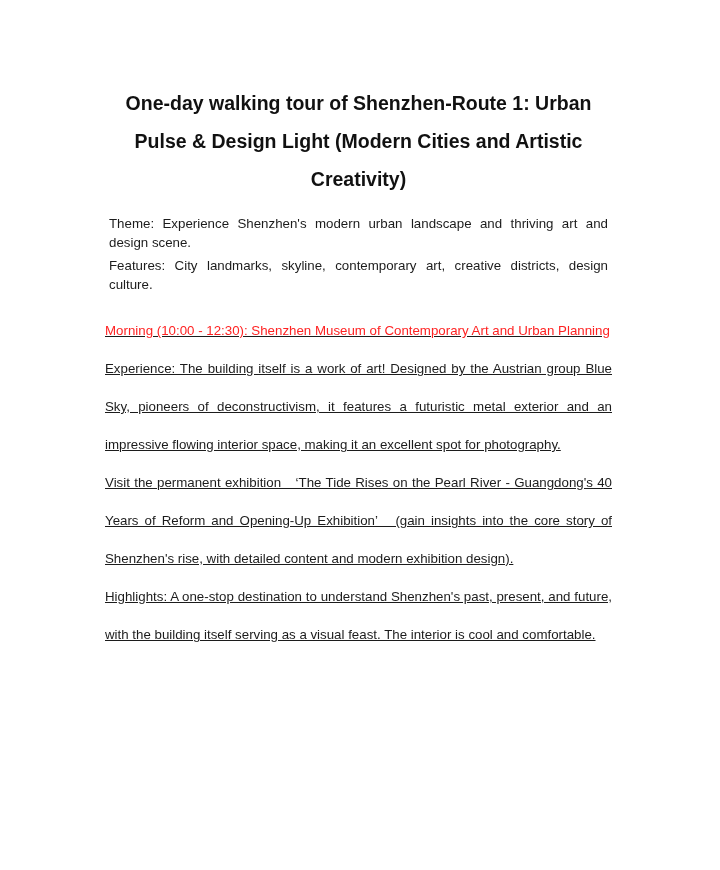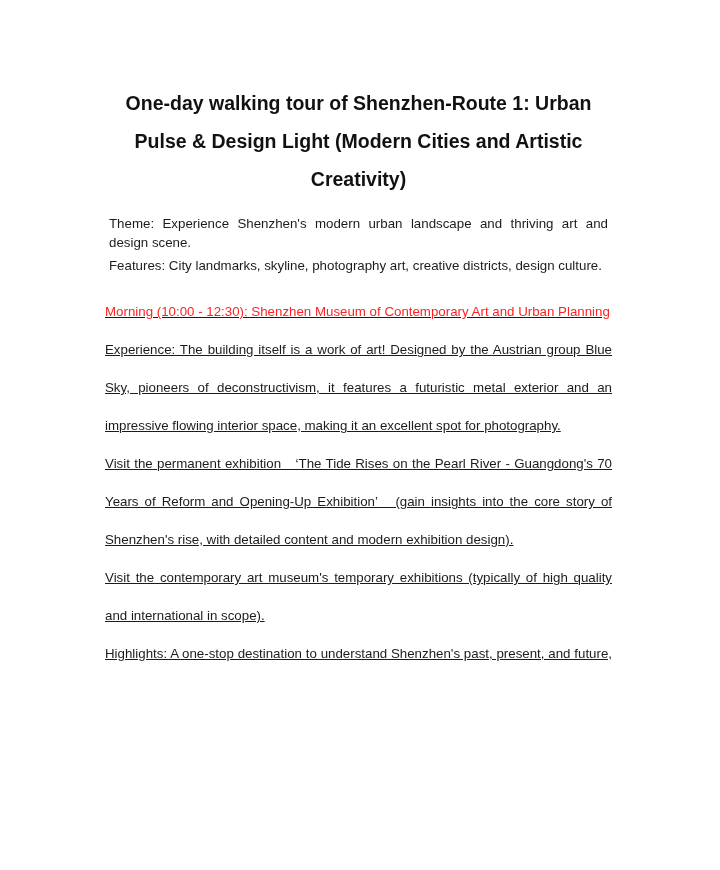--- a/index.html
+++ b/index.html
@@ -61,25 +61,24 @@
 </head>
 <body>
 
 <div class="page">
   <div class="content">
 
     <h1 class="doc-title">One-day walking tour of Shenzhen-Route 1: Urban Pulse &amp; Design Light (Modern Cities and Artistic Creativity)</h1>
 
     <div class="intro">
       <p>Theme: Experience Shenzhen's modern urban landscape and thriving art and design scene.</p>
-      <p>Features: City landmarks, skyline, photography art, creative districts, design culture.</p>
+      <p>Features: City landmarks, skyline, contemporary art, creative districts, design culture.</p>
     </div>
 
     <div class="section">
       <p class="section-heading">Morning (10:00 - 12:30): Shenzhen Museum of Contemporary Art and Urban Planning</p>
       <p class="body-par">Experience: The building itself is a work of art! Designed by the Austrian group Blue Sky, pioneers of deconstructivism, it features a futuristic metal exterior and an impressive flowing interior space, making it an excellent spot for photography.</p>
-      <p class="body-par">Visit the permanent exhibition　‘The Tide Rises on the Pearl River - Guangdong's 70 Years of Reform and Opening-Up Exhibition’　(gain insights into the core story of Shenzhen's rise, with detailed content and modern exhibition design).</p>
-      <p class="body-par">Visit the contemporary art museum's temporary exhibitions (typically of high quality and international in scope).</p>
+      <p class="body-par">Visit the permanent exhibition　‘The Tide Rises on the Pearl River - Guangdong's 40 Years of Reform and Opening-Up Exhibition’　(gain insights into the core story of Shenzhen's rise, with detailed content and modern exhibition design).</p>
       <p class="body-par">Highlights: A one-stop destination to understand Shenzhen's past, present, and future, with the building itself serving as a visual feast. The interior is cool and comfortable.</p>
     </div>
 
   </div>
 </div>
 
 </body></html>

